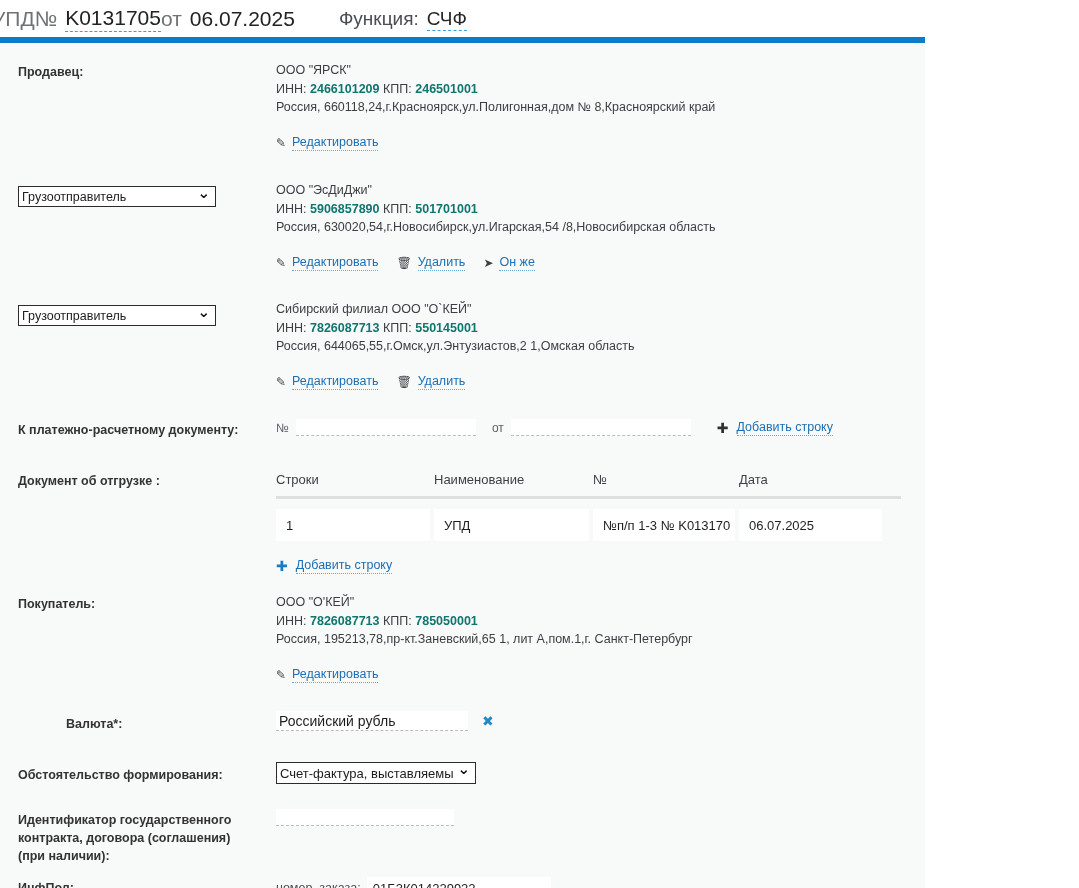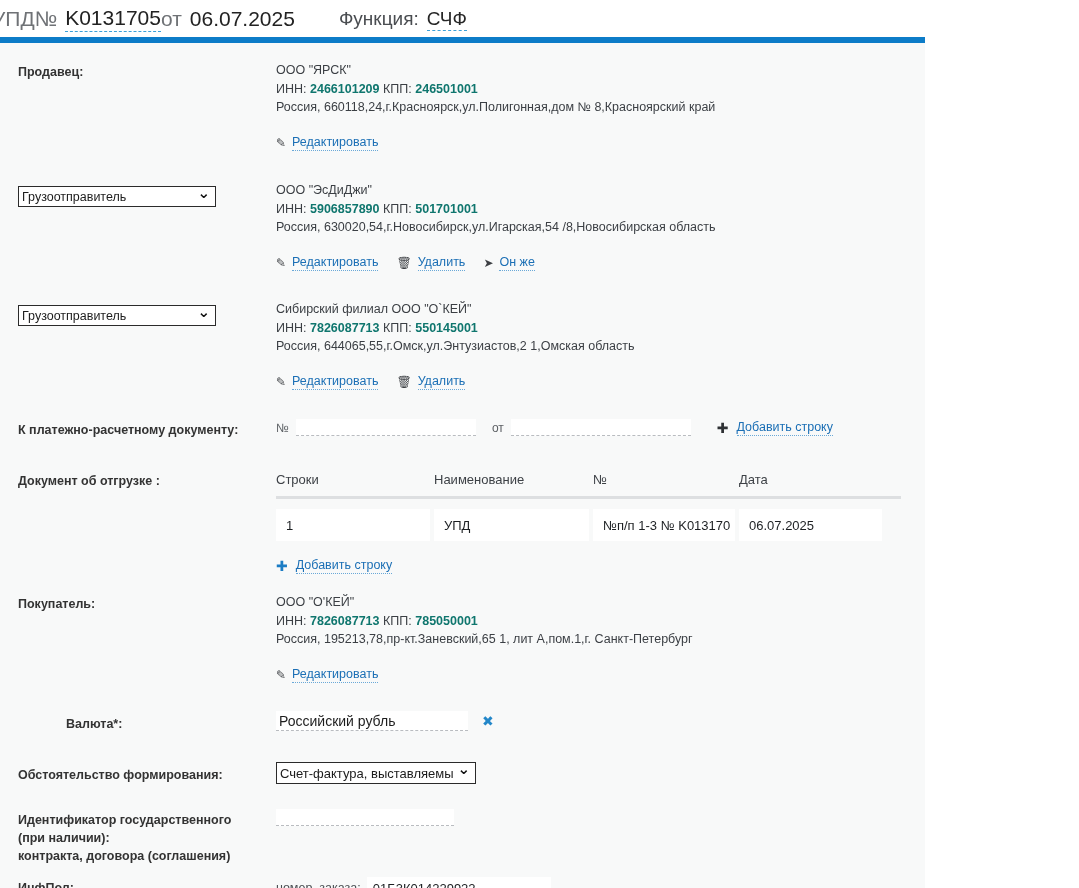--- a/index.html
+++ b/index.html
@@ -428,22 +428,22 @@
         <div class="select-wrap inline sel-wide">
           <div class="select-box" style="font-size:13px;">Счет-фактура, выставляемы</div>
           <span class="select-caret" style="font-size: 15px; font-weight: bold; margin-top: -5px;">⌄</span>
         </div>
       </div>
     </div>
 
     <div class="row" style="top:768px;">
       <div class="label" style="top:0; width:240px;">
         <div>Идентификатор государственного</div>
+        <div>контракта, договора (соглашения)</div>
         <div>(при наличии):</div>
-        <div>контракта, договора (соглашения)</div>
       </div>
       <div class="content" style="top:-4px;">
         <input class="dashed-input contract-input" value="" style="">
       </div>
     </div>
 
     <div class="row" style="top:836px;">
       <div class="label" style="top:0;">ИнфПол:</div>
       <div class="content" style="top:-2px; display:flex; align-items:center; gap:6px;">
         <span class="infopol-label">номер_заказа:</span>

